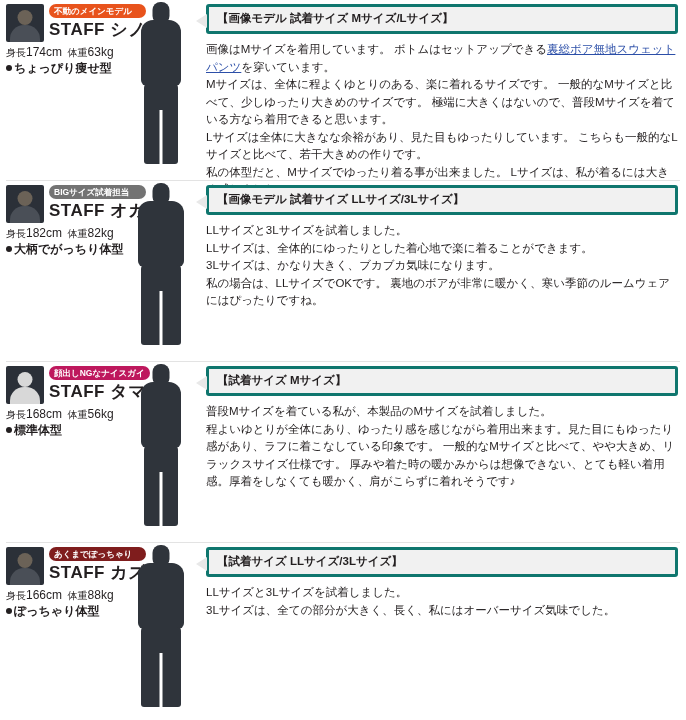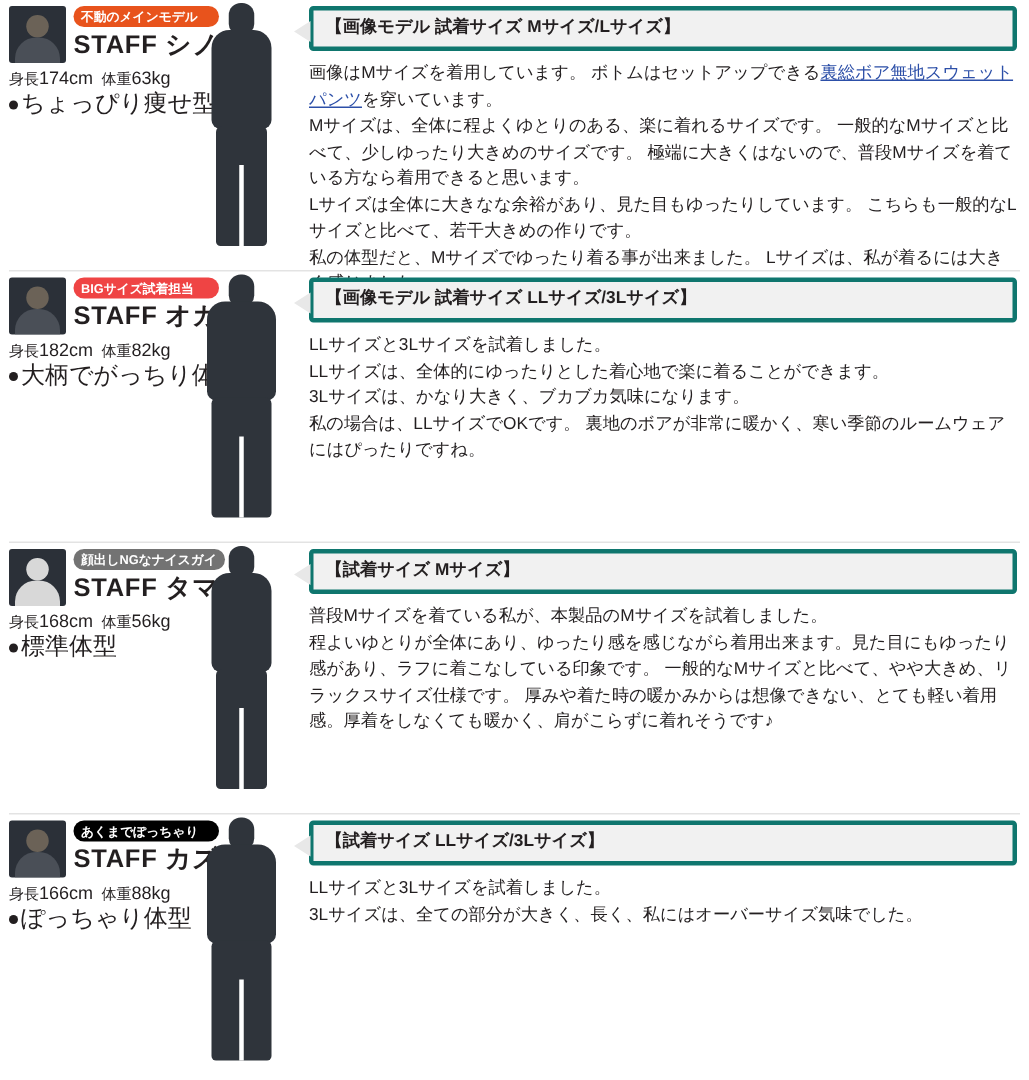--- a/index.html
+++ b/index.html
@@ -97,22 +97,22 @@
   .staff-stats {
     margin-top: 3px;
     font-size: 10px;
     font-weight: normal;
     line-height: 14px;
     white-space: nowrap;
   }
   .staff-stats .num { font-size: 12px; }
   .staff-body-type {
     margin-top: 2px;
-    font-size: 16px;
-    font-weight: normal;
+    font-size: 12px;
+    font-weight: bold;
     line-height: 13px;
     white-space: nowrap;
   }
   .dot {
     display: inline-block;
     width: 6px;
     height: 6px;
     background: #231f20;
     border-radius: 50%;
     margin-right: 2px;
@@ -263,21 +263,21 @@
   <div class="divider"></div>
 
   <div class="review">
     <div class="staff">
       <div class="staff-top">
         <div class="avatar">
           <div class="head"></div>
             <div class="body"></div>
         </div>
         <div class="staff-right">
-          <span class="tag" style="background:#ef4444">BIGサイズ試着担当</span>
+          <span class="tag" style="background:#737373">BIGサイズ試着担当</span>
           <span class="staff-name">STAFF オカ</span>
         </div>
       </div>
       <div class="staff-stats">
         <span>身長</span><span class="num">182cm</span>&nbsp;&nbsp;<span>体重</span><span class="num">82kg</span>
       </div>
       <div class="staff-body-type">
         <span class="dot"></span><span>大柄でがっちり体型</span>
       </div>
     </div>
@@ -303,21 +303,21 @@
   <div class="divider"></div>
 
   <div class="review">
     <div class="staff">
       <div class="staff-top">
         <div class="avatar silhouette">
           <div class="head"></div>
             <div class="body"></div>
         </div>
         <div class="staff-right">
-          <span class="tag" style="background:#737373">顔出しNGなナイスガイ</span>
+          <span class="tag" style="background:#be185d">顔出しNGなナイスガイ</span>
           <span class="staff-name">STAFF タマ</span>
         </div>
       </div>
       <div class="staff-stats">
         <span>身長</span><span class="num">168cm</span>&nbsp;&nbsp;<span>体重</span><span class="num">56kg</span>
       </div>
       <div class="staff-body-type">
         <span class="dot"></span><span>標準体型</span>
       </div>
     </div>
@@ -341,21 +341,21 @@
   <div class="divider"></div>
 
   <div class="review">
     <div class="staff">
       <div class="staff-top">
         <div class="avatar">
           <div class="head"></div>
             <div class="body"></div>
         </div>
         <div class="staff-right">
-          <span class="tag" style="background:#000000">あくまでぽっちゃり</span>
+          <span class="tag" style="background:#7f1d1d">あくまでぽっちゃり</span>
           <span class="staff-name">STAFF カズ</span>
         </div>
       </div>
       <div class="staff-stats">
         <span>身長</span><span class="num">166cm</span>&nbsp;&nbsp;<span>体重</span><span class="num">88kg</span>
       </div>
       <div class="staff-body-type">
         <span class="dot"></span><span>ぽっちゃり体型</span>
       </div>
     </div>

